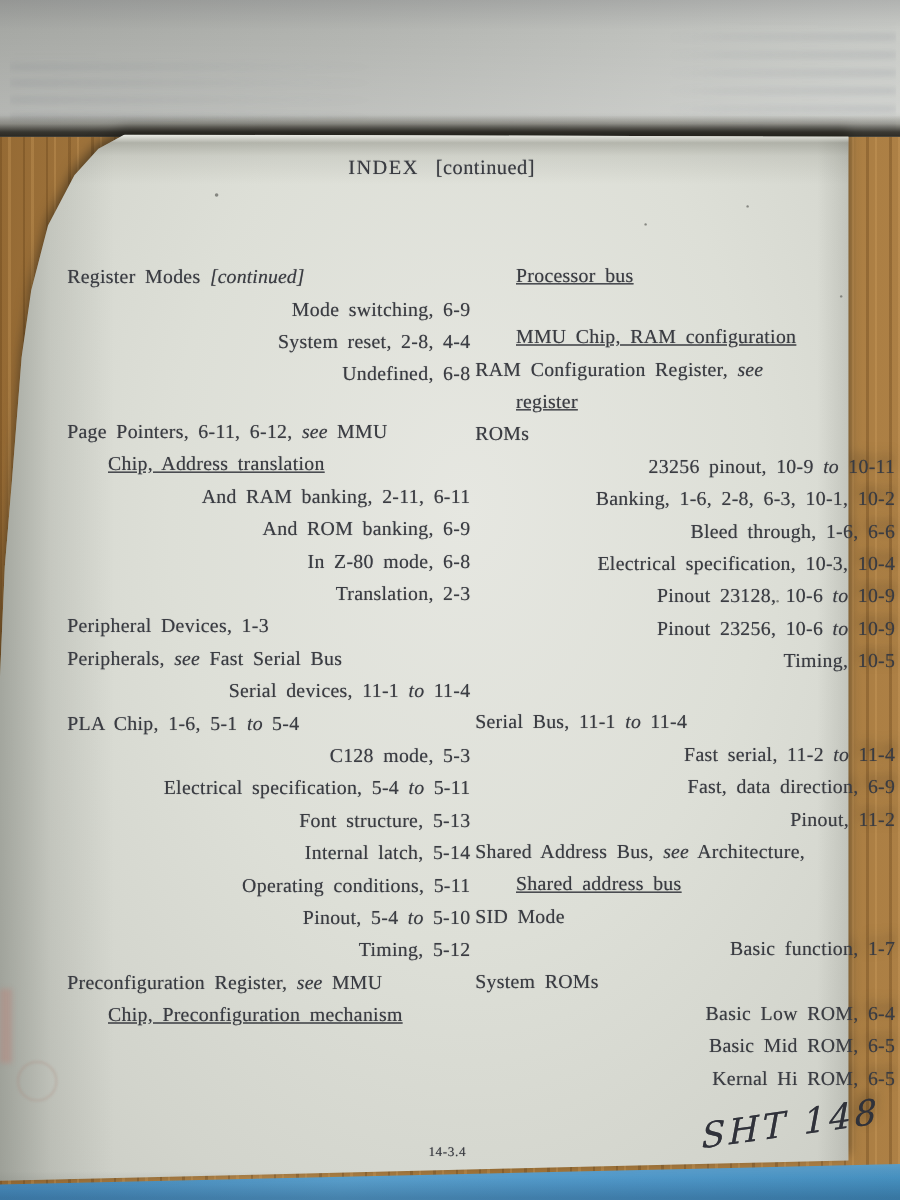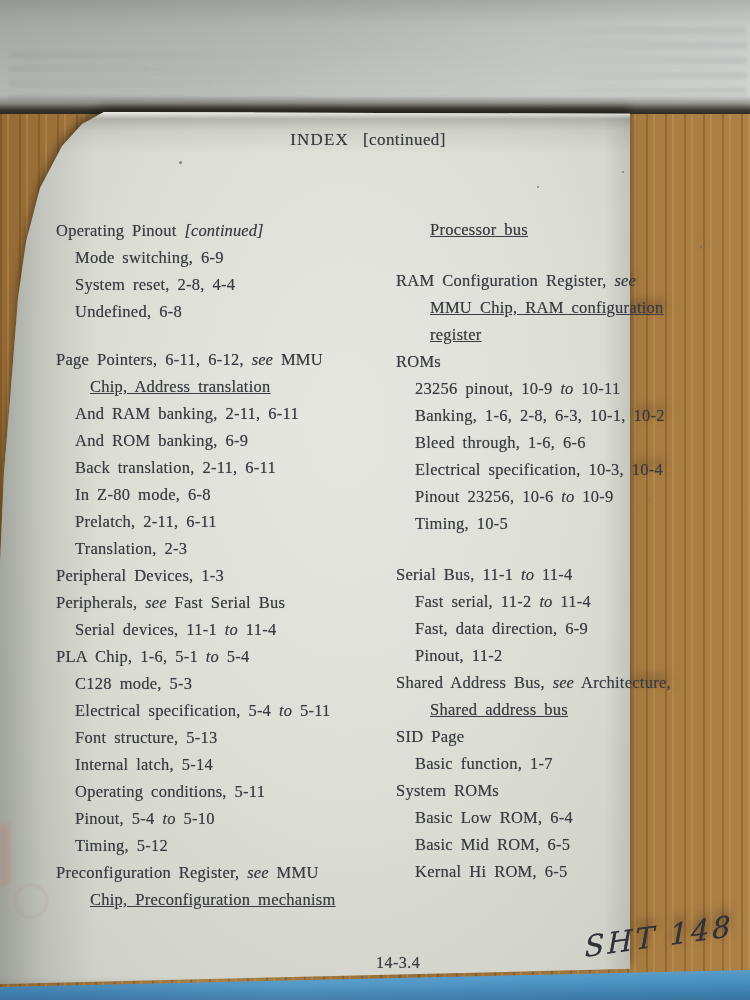--- a/index.html
+++ b/index.html
@@ -28,48 +28,48 @@
     -webkit-mask-image:linear-gradient(90deg,transparent 0%,rgba(0,0,0,0.45) 25%,#000 100%);
             mask-image:linear-gradient(90deg,transparent 0%,rgba(0,0,0,0.45) 25%,#000 100%);}
 
   
   .crease{position:absolute;left:0;top:96px;width:750px;height:18px;z-index:2;
     background:linear-gradient(to bottom, rgba(168,170,166,0) 0%, rgba(82,78,66,0.35) 40%, rgba(32,30,24,0.82) 78%, rgba(30,28,22,0.9) 100%);}
 
   
   .page-wrap{position:absolute;left:0;top:112px;width:750px;height:884px;z-index:3;
     filter:drop-shadow(0 -5px 5px rgba(25,24,18,0.55));}
-  .page{position:absolute;left:0;top:0;width:630px;height:884px;
+  .page{position:absolute;left:0;top:0;width:707px;height:884px;
     clip-path:polygon(104px 0px,716px 2px,745px 50px,750px 85px,750px 854px,0px 872px,0px 452px,4px 360px,10px 288px,18px 186px,26px 130px,40px 76px,62px 34px,82px 12px);
     background:
       linear-gradient(to bottom, #edeee8 0px, rgba(72,72,60,0.28) 7px, rgba(72,72,60,0.10) 18px, rgba(0,0,0,0) 42px),
       linear-gradient(to right, rgba(104,108,100,0.45) 0px, rgba(104,108,100,0.16) 42px, rgba(0,0,0,0) 95px),
       linear-gradient(to top, rgba(118,120,112,0.35) 0px, rgba(0,0,0,0) 20px),
       linear-gradient(to left, rgba(120,122,114,0.22) 0px, rgba(0,0,0,0) 26px),
       radial-gradient(ellipse at 55% 35%, #e6e7e1 0%, #dddfd7 45%, #d2d4cc 78%, #c8cac2 100%);
   }
 
   .txt{font-family:"Liberation Serif","DejaVu Serif",serif;color:#3a3c42;
     text-shadow:0 0 0.7px rgba(58,60,66,0.6);}
 
   .page-header{position:absolute;left:0;top:18px;width:750px;text-align:center;
     font-size:17px;letter-spacing:1.2px;word-spacing:4px;padding-right:14px;box-sizing:border-box;}
   .page-header .hdr-cont{margin-left:14px;letter-spacing:0.4px;}
 
   .col{position:absolute;font-size:16.5px;letter-spacing:0.25px;word-spacing:3.5px;}
   .col-left{left:56px;top:105px;width:336px;}
   .col-right{left:396px;top:104px;width:350px;}
   .line{display:block;height:27px;line-height:27px;white-space:nowrap;}
-  .line.i1{padding-left:19px;}
+  .line.i1{padding-left:19px;text-align:right;}
   .line.i2{padding-left:34px;text-decoration:underline;}
   .col-left .spacer{height:21px;}
   .col-right .spacer{height:24px;}
   .it{font-style:italic;letter-spacing:0.1px;}
 
-  .pageno{position:absolute;left:357px;top:842px;font-size:16px;letter-spacing:0.5px;margin-left:19px;}
+  .pageno{position:absolute;left:357px;top:842px;font-size:11px;letter-spacing:0.5px;}
   .handnote{position:absolute;left:584px;top:806px;width:170px;
     font-family:"DejaVu Serif",serif;font-style:italic;font-size:29px;
     color:#30323a;letter-spacing:3px;transform:rotate(-8deg) skewX(-8deg);
     text-shadow:0 0 0.5px rgba(48,50,58,0.7);}
 
   .speck{position:absolute;border-radius:50%;background:#6f716b;opacity:.8;}
   .circle-smudge{position:absolute;left:14px;top:772px;width:30px;height:30px;border-radius:50%;
     border:2px solid rgba(168,128,115,0.22);filter:blur(1px);}
   .pink-smudge{position:absolute;left:0px;top:712px;width:10px;height:62px;
     background:rgba(196,112,100,0.28);filter:blur(2px);}
@@ -96,68 +96,67 @@
   <div class="blue-strip"></div>
 
   <div class="page-wrap">
     <div class="page">
 
       <div class="page-header txt">
         <span>INDEX</span><span class="hdr-cont">[continued]</span>
       </div>
 
       <div id="col-left" class="col col-left txt">
-          <div class="line i0"><span>Operating Pinout </span><span class="it">[continued]</span></div>
+          <div class="line i0"><span>Register Modes </span><span class="it">[continued]</span></div>
           <div class="line i1"><span>Mode switching, 6-9</span></div>
           <div class="line i1"><span>System reset, 2-8, 4-4</span></div>
           <div class="line i1"><span>Undefined, 6-8</span></div>
           <div class="spacer"></div>
           <div class="line i0"><span>Page Pointers, 6-11, 6-12, </span><span class="it">see</span><span> MMU</span></div>
           <div class="line i2"><span>Chip, Address translation</span></div>
           <div class="line i1"><span>And RAM banking, 2-11, 6-11</span></div>
           <div class="line i1"><span>And ROM banking, 6-9</span></div>
-          <div class="line i1"><span>Back translation, 2-11, 6-11</span></div>
           <div class="line i1"><span>In Z-80 mode, 6-8</span></div>
-          <div class="line i1"><span>Prelatch, 2-11, 6-11</span></div>
           <div class="line i1"><span>Translation, 2-3</span></div>
           <div class="line i0"><span>Peripheral Devices, 1-3</span></div>
           <div class="line i0"><span>Peripherals, </span><span class="it">see</span><span> Fast Serial Bus</span></div>
           <div class="line i1"><span>Serial devices, 11-1 </span><span class="it">to</span><span> 11-4</span></div>
           <div class="line i0"><span>PLA Chip, 1-6, 5-1 </span><span class="it">to</span><span> 5-4</span></div>
           <div class="line i1"><span>C128 mode, 5-3</span></div>
           <div class="line i1"><span>Electrical specification, 5-4 </span><span class="it">to</span><span> 5-11</span></div>
           <div class="line i1"><span>Font structure, 5-13</span></div>
           <div class="line i1"><span>Internal latch, 5-14</span></div>
           <div class="line i1"><span>Operating conditions, 5-11</span></div>
           <div class="line i1"><span>Pinout, 5-4 </span><span class="it">to</span><span> 5-10</span></div>
           <div class="line i1"><span>Timing, 5-12</span></div>
           <div class="line i0"><span>Preconfiguration Register, </span><span class="it">see</span><span> MMU</span></div>
           <div class="line i2"><span>Chip, Preconfiguration mechanism</span></div>
         </div>
       <div id="col-right" class="col col-right txt">
           <div class="line i2"><span>Processor bus</span></div>
           <div class="spacer"></div>
+          <div class="line i2"><span>MMU Chip, RAM configuration</span></div>
           <div class="line i0"><span>RAM Configuration Register, </span><span class="it">see</span></div>
-          <div class="line i2"><span>MMU Chip, RAM configuration</span></div>
           <div class="line i2"><span>register</span></div>
           <div class="line i0"><span>ROMs</span></div>
           <div class="line i1"><span>23256 pinout, 10-9 </span><span class="it">to</span><span> 10-11</span></div>
           <div class="line i1"><span>Banking, 1-6, 2-8, 6-3, 10-1, 10-2</span></div>
           <div class="line i1"><span>Bleed through, 1-6, 6-6</span></div>
           <div class="line i1"><span>Electrical specification, 10-3, 10-4</span></div>
+          <div class="line i1"><span>Pinout 23128, 10-6 </span><span class="it">to</span><span> 10-9</span></div>
           <div class="line i1"><span>Pinout 23256, 10-6 </span><span class="it">to</span><span> 10-9</span></div>
           <div class="line i1"><span>Timing, 10-5</span></div>
           <div class="spacer"></div>
           <div class="line i0"><span>Serial Bus, 11-1 </span><span class="it">to</span><span> 11-4</span></div>
           <div class="line i1"><span>Fast serial, 11-2 </span><span class="it">to</span><span> 11-4</span></div>
           <div class="line i1"><span>Fast, data direction, 6-9</span></div>
           <div class="line i1"><span>Pinout, 11-2</span></div>
           <div class="line i0"><span>Shared Address Bus, </span><span class="it">see</span><span> Architecture,</span></div>
           <div class="line i2"><span>Shared address bus</span></div>
-          <div class="line i0"><span>SID Page</span></div>
+          <div class="line i0"><span>SID Mode</span></div>
           <div class="line i1"><span>Basic function, 1-7</span></div>
           <div class="line i0"><span>System ROMs</span></div>
           <div class="line i1"><span>Basic Low ROM, 6-4</span></div>
           <div class="line i1"><span>Basic Mid ROM, 6-5</span></div>
           <div class="line i1"><span>Kernal Hi ROM, 6-5</span></div>
         </div>
 
       <div class="pageno txt">14-3.4</div>
       <div class="handnote">SHT 148</div>
 

